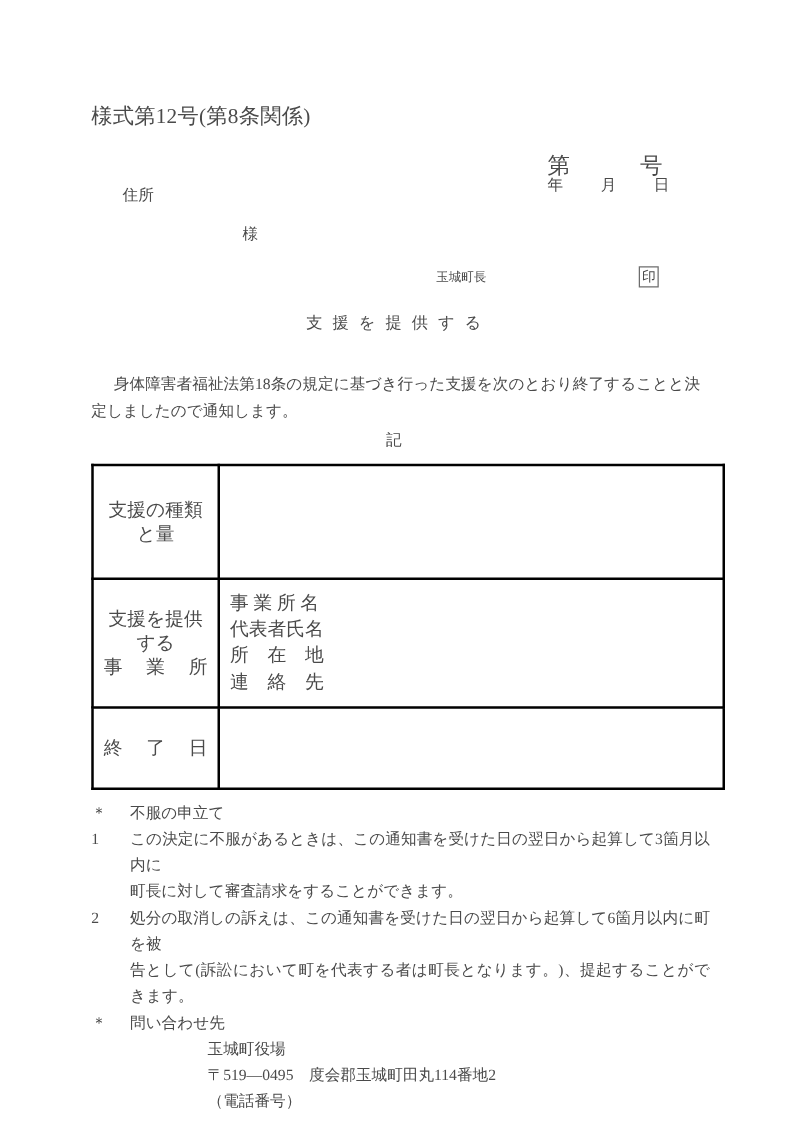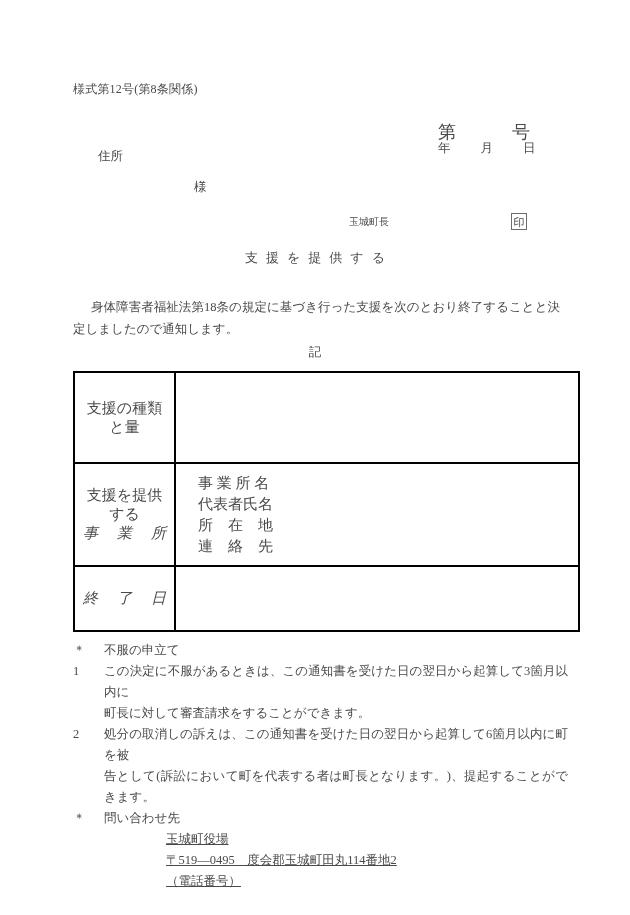--- a/index.html
+++ b/index.html
@@ -21,21 +21,21 @@
     left: 0; top: 0;
     width: 630px;
     height: 915px;
   }
 
   
   .form-no {
     position: absolute;
     left: 73px;
     top: 81px;
-    font-size: 12px;
+    font-size: 17px;
     letter-spacing: 0.2px;
     white-space: nowrap;
   }
 
   .doc-number {
     position: absolute;
     left: 438px;
     top: 120px;
     width: 120px;
     font-size: 18px;
@@ -145,26 +145,25 @@
   .row-b td { height: 89px; }
   .row-c td { height: 51px; }
   .row-d td { height: 49px; }
 
   .lbl-inner { display: block; padding: 0 6px; }
   .just {
     display: block;
     text-align: justify;
     text-align-last: justify;
     padding: 0 8px;
-    font-style: italic;
   }
   .cell-lines {
     line-height: 21px;
   }
-  .cell-lines div { white-space: nowrap; margin-left: 14px; }
+  .cell-lines div { white-space: nowrap; }
 
   
   .notes {
     position: absolute;
     left: 73px;
     top: 640px;
     width: 495px;
     font-size: 12.5px;
     line-height: 21px;
   }
@@ -175,21 +174,20 @@
   .note-mark {
     position: absolute;
     left: 0;
     top: 0;
   }
   .note-text { display: block; text-align: justify; }
 
   .contact {
     padding-left: 93px;
     line-height: 21px;
-    text-decoration: underline;
   }
   .contact div { white-space: nowrap; }
 </style>
 </head>
 <body>
 
 <div class="page">
 
   <div class="form-no">様式第12号(第8条関係)</div>
 

